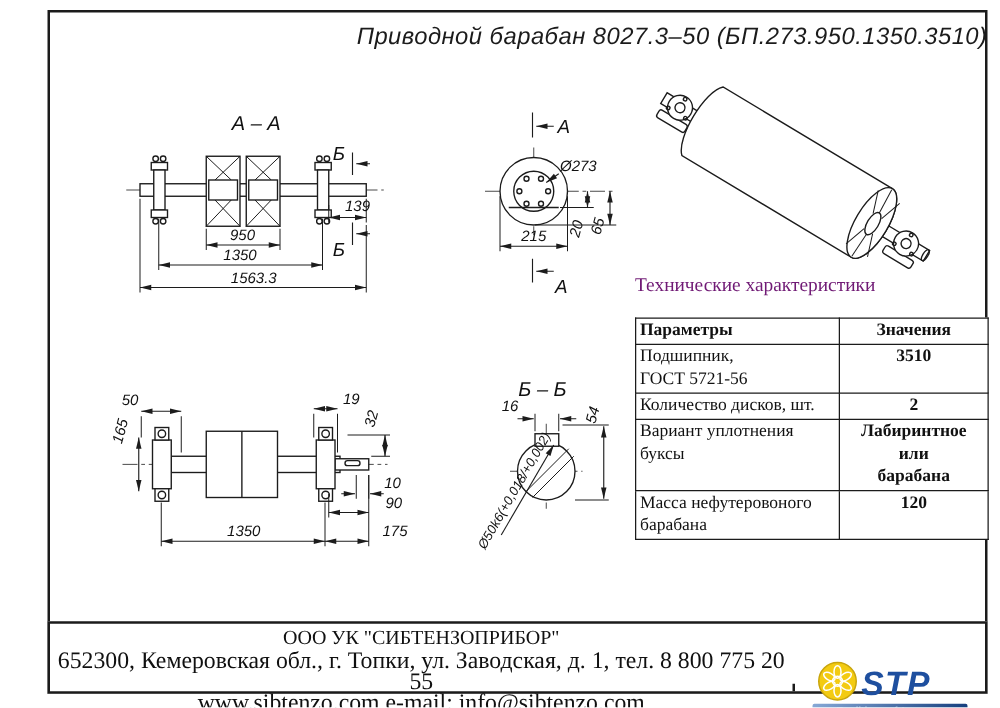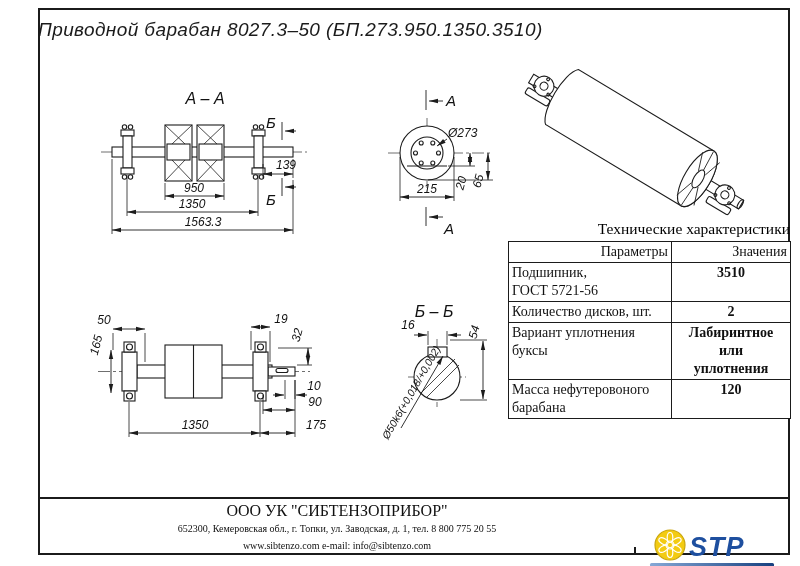--- a/index.html
+++ b/index.html
@@ -1,48 +1,48 @@
 <!DOCTYPE html>
 <html><head>
 <meta charset="utf-8">
 <style>
   html,body { margin:0; padding:0; background:#fdfdfd; }
   .sheet { position:relative; width:800px; height:566px; background:#fff; overflow:hidden;
            font-family:"Liberation Sans",sans-serif; }
   .frame { position:absolute; left:38px; top:8px; width:752px; height:547px;
            box-sizing:border-box; border:2px solid #1b1b1b; background:#fff; }
-  .sheet-title { position:absolute; left:38px; top:19px; width:752px; text-align:left;
+  .sheet-title { position:absolute; left:38px; top:19px; width:752px; text-align:right;
                  font:italic 19px "Liberation Sans",sans-serif; color:#1b1b1b; letter-spacing:.4px; }
   .view { position:absolute; }
   
   .ln  { fill:none; stroke:#1c1c1c; stroke-width:1.1; }
   .lnf { fill:#fff;  stroke:#1c1c1c; stroke-width:1.1; }
   .thin{ stroke:#1c1c1c; stroke-width:.8; fill:none; }
   .cl  { stroke:#4a4a4a; stroke-width:.8; stroke-dasharray:12 3 3 3; fill:none; }
   .dim { stroke:#1c1c1c; stroke-width:.9; fill:none; }
   .dimtxt { font:italic 12px "Liberation Sans",sans-serif; fill:#111; }
   .dimtxt.small { font-size:10.5px; }
   .mark { font:italic 15px "Liberation Sans",sans-serif; fill:#111; }
   .viewlbl { font:italic 16px "Liberation Sans",sans-serif; fill:#111; }
   
   .spec { position:absolute; left:508px; top:220px; width:282px; }
-  .spec-title { text-align:right; font:15.5px "Liberation Serif",serif; color:#000000; margin-bottom:3px; }
+  .spec-title { text-align:left; font:15.5px "Liberation Serif",serif; color:#701a75; margin-bottom:16px; }
   table.spec-table { border-collapse:collapse; width:282px; table-layout:fixed;
                      font:14px "Liberation Serif",serif; color:#111; background:#fff; }
   .spec-table th, .spec-table td { border:1.5px solid #1b1b1b; padding:1px 3px;
                      line-height:18px; vertical-align:top; white-space:pre-line; }
-  .spec-table th { font-weight:normal;text-align:right; }
+  .spec-table th { font-weight:bold; }
   .col-param { width:156px; text-align:left; }
   .col-value { width:112px; text-align:center;font-weight:bold; }
   
   .footer { position:absolute; left:38px; top:497px; width:752px; height:58px;
             box-sizing:border-box; border:2px solid #1b1b1b; display:flex; background:#fff; }
   .footer-info { flex:1; text-align:center; font-family:"Liberation Serif",serif; color:#101010; padding-top:2px; }
   .f1 { font-size:16px; line-height:19px; }
-  .f2, .f3 { font-size:10px; line-height:17px; }
+  .f2, .f3 { font-size:19px; line-height:17px; }
   .footer-logo { width:154px; box-sizing:border-box; border-left:2px solid #1b1b1b;
                  display:flex; align-items:center; justify-content:center;margin-top:48px; }
 </style>
 </head>
 <body>
 
 <div class="sheet">
   <div class="frame"></div>
 
   <div class="sheet-title">Приводной барабан 8027.3–50 (БП.273.950.1350.3510)</div>
@@ -350,21 +350,21 @@
         <td class="col-value">3510</td>
       </tr>
       <tr>
         <td class="col-param">Количество дисков, шт.</td>
         <td class="col-value">2</td>
       </tr>
       <tr>
         <td class="col-param">Вариант уплотнения
 буксы</td>
         <td class="col-value">Лабиринтное или
-уплотнения</td>
+барабана</td>
       </tr>
       <tr>
         <td class="col-param">Масса нефутеровоного
 барабана</td>
         <td class="col-value">120</td>
       </tr>
     </tbody>
       </table>
   </div>
 

